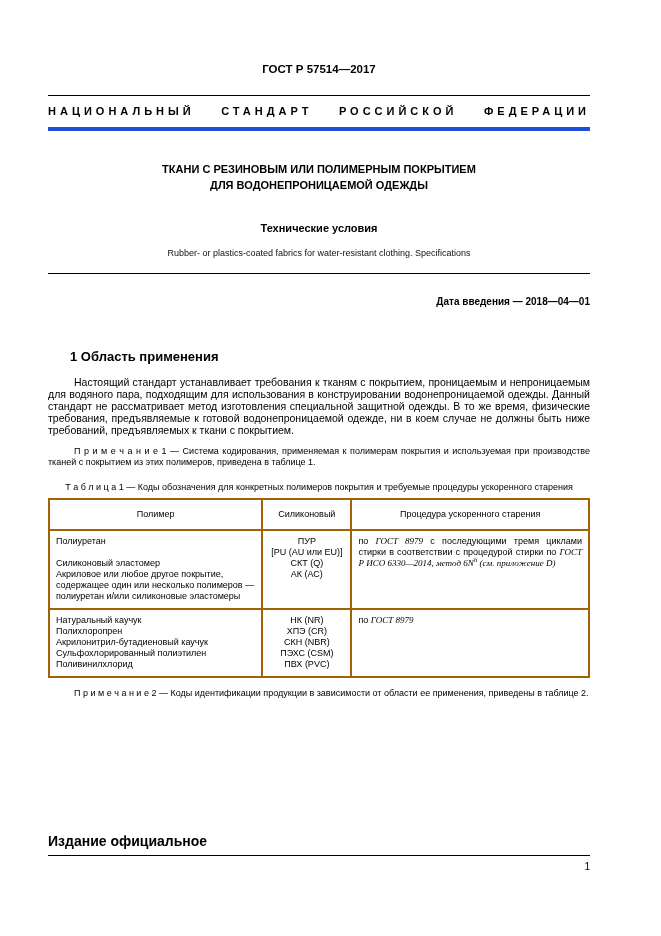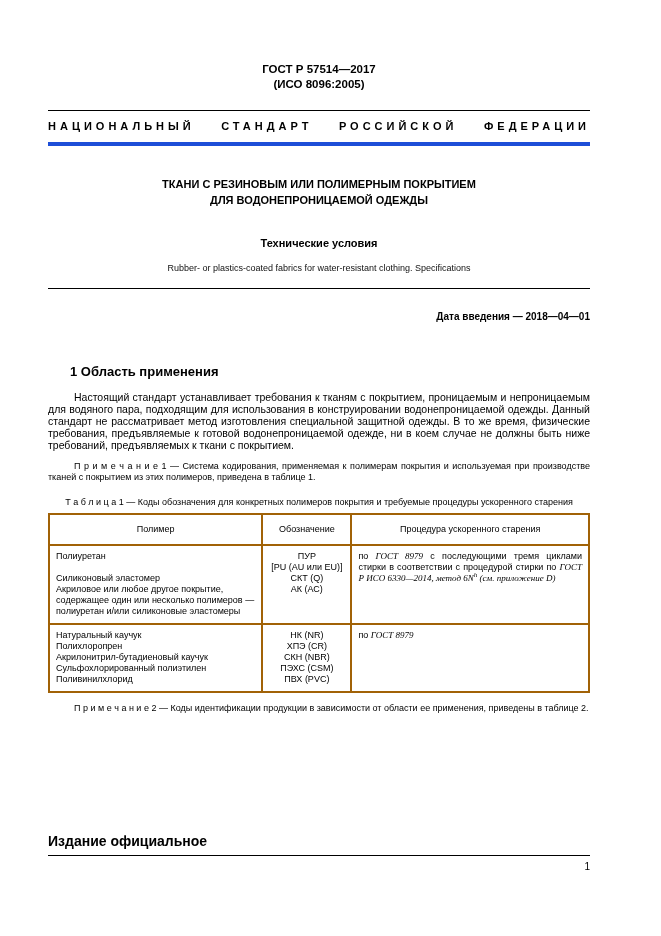--- a/index.html
+++ b/index.html
@@ -79,21 +79,20 @@
   sup { font-size: 7px; vertical-align: super; line-height: 0; }
   i { font-style: italic; font-family: Liberation Serif, serif; }
 </style>
 </head>
 <body>
 
 <div class="page">
 
   <header class="doc-id">
     <div>ГОСТ Р 57514—2017</div>
-    <div>(ИСО 8096:2005)</div>
   </header>
 
   <div class="banner">
     <div class="banner-text">НАЦИОНАЛЬНЫЙ СТАНДАРТ РОССИЙСКОЙ ФЕДЕРАЦИИ</div>
   </div>
 
   <div class="title-block">
     <div class="doc-title">ТКАНИ С РЕЗИНОВЫМ ИЛИ ПОЛИМЕРНЫМ ПОКРЫТИЕМ</div>
     <div class="doc-title">ДЛЯ ВОДОНЕПРОНИЦАЕМОЙ ОДЕЖДЫ</div>
     <div class="doc-subtitle">Технические условия</div>
@@ -109,21 +108,21 @@
   <p class="body-paragraph">Настоящий стандарт устанавливает требования к тканям с покрытием, проницаемым и непроницаемым для водяного пара, подходящим для использования в конструировании водонепроницаемой одежды. Данный стандарт не рассматривает метод изготовления специальной защитной одежды. В то же время, физические требования, предъявляемые к готовой водонепроницаемой одежде, ни в коем случае не должны быть ниже требований, предъявляемых к ткани с покрытием.</p>
 
   <p class="note">П р и м е ч а н и е  1 — Система кодирования, применяемая к полимерам покрытия и используемая при производстве тканей с покрытием из этих полимеров, приведена в таблице 1.</p>
 
   <p class="table-caption">Т а б л и ц а  1 — Коды обозначения для конкретных полимеров покрытия и требуемые процедуры ускоренного старения</p>
 
   <table class="data-table">
     <thead>
       <tr>
         <th>Полимер</th>
-        <th>Обозначение</th>
+        <th>Силиконовый</th>
         <th>Процедура ускоренного старения</th>
       </tr>
     </thead>
     <tbody>
       <tr>
         <td class="cell-polymer">
             <div>Полиуретан</div>
             <div>&nbsp;</div>
             <div>Силиконовый эластомер</div>
             <div>Акриловое или любое другое покрытие, содержащее один или несколько полимеров — полиуретан и/или силиконовые эластомеры</div>

